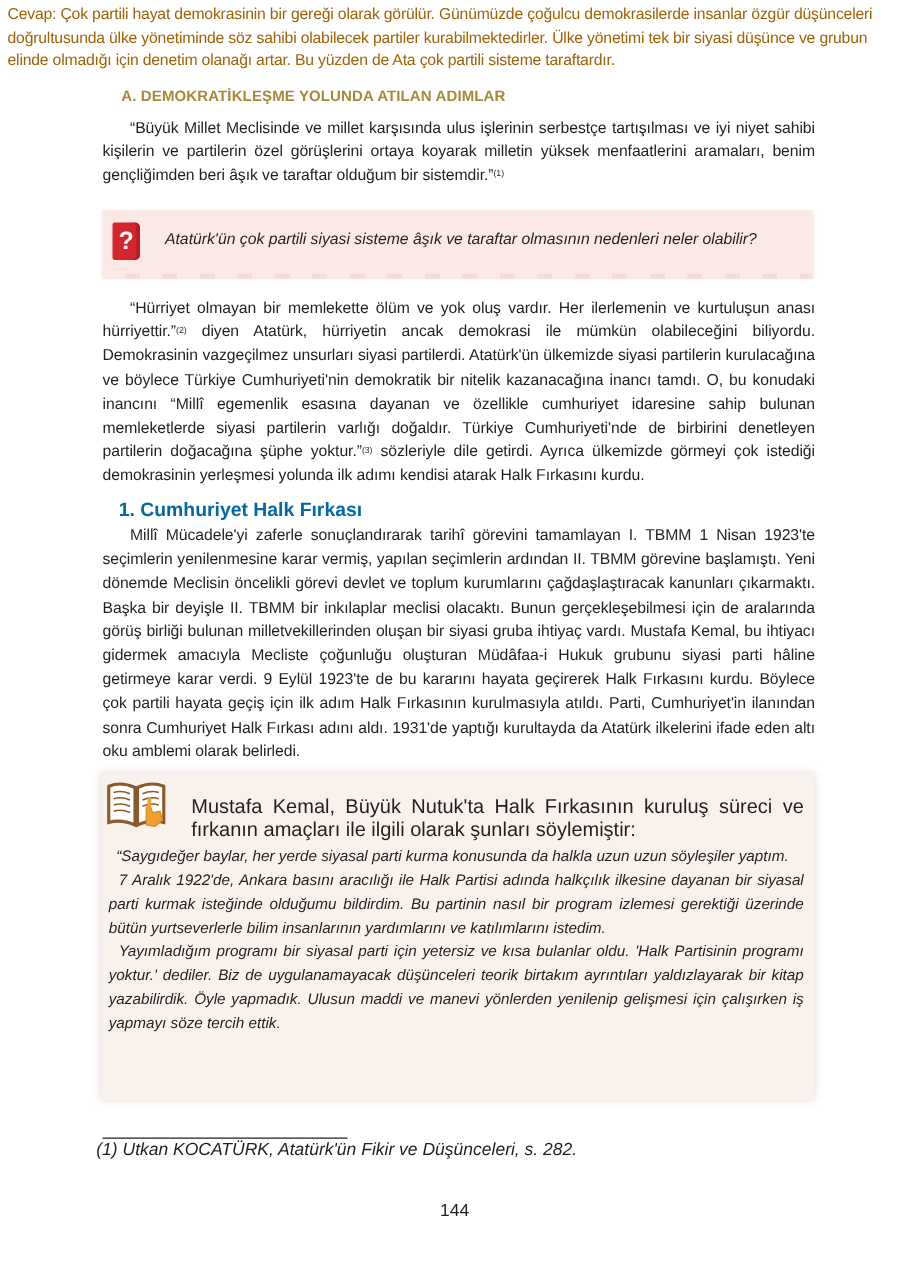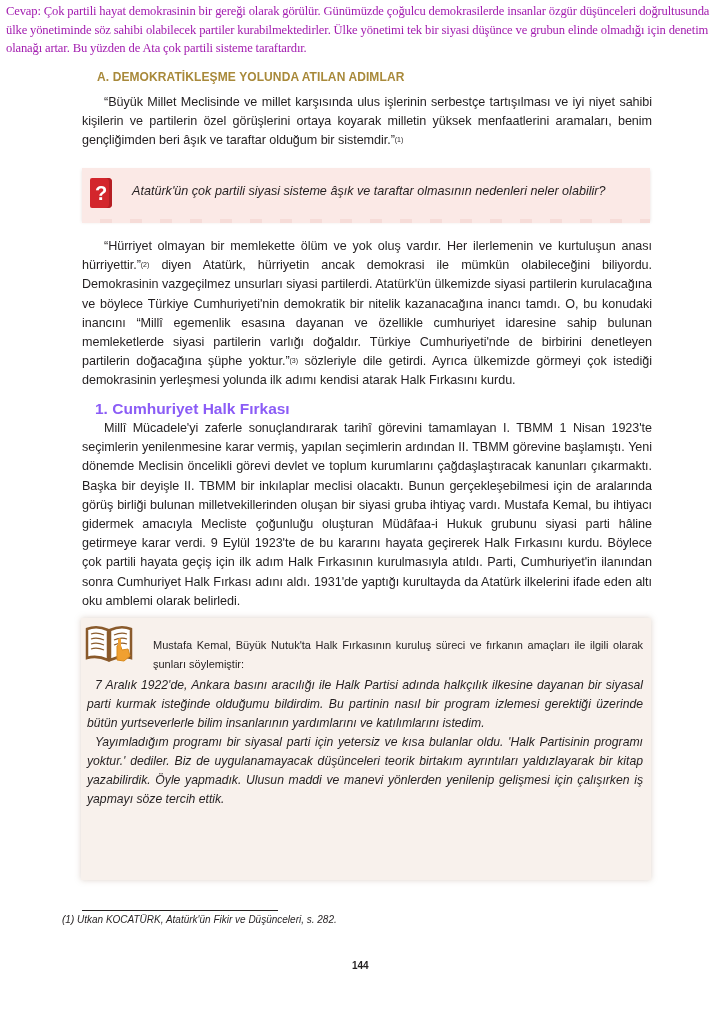--- a/index.html
+++ b/index.html
@@ -1,35 +1,35 @@
 <!DOCTYPE html>
 <html><head>
 <meta charset="utf-8">
 <style>
   html, body { margin: 0; padding: 0; background: #ffffff; }
   body { width: 726px; height: 1024px; position: relative; overflow: hidden; font-family: "Liberation Sans", sans-serif; color: #231f20; }
-  .answer { position: absolute; left: 6px; top: 2px; width: 716px; color: #a21caf; font-family: Liberation Serif, serif; font-size: 12.6px; line-height: 18.5px; letter-spacing: -0.15px; }
+  .answer { position: absolute; left: 6px; top: 2px; width: 716px; color: #a16207; font-family: Liberation Sans, sans-serif; font-size: 12.6px; line-height: 18.5px; letter-spacing: -0.15px; }
   .h-main { position: absolute; left: 97px; top: 70px; font-size: 12px; font-weight: bold; color: #a8893a; letter-spacing: 0.1px; }
   .para { position: absolute; left: 82px; width: 570px; font-size: 12.6px; line-height: 19.2px; text-align: justify; text-align-last: left; letter-spacing: -0.05px; }
   .para p { margin: 0; text-indent: 22px; }
   sup { font-size: 7px; vertical-align: top; position: relative; top: -1px; }
   .question-box { position: absolute; left: 82px; top: 168px; width: 568px; height: 52px; background: #fbe9e6; box-shadow: 0 2px 3px rgba(160,120,110,0.25); }
   .question-box::after { content: ""; position: absolute; left: 0; right: 0; bottom: -3px; height: 4px; background: repeating-linear-gradient(90deg, #fbe9e6 0 18px, #f6dcd8 18px 30px); }
   .q-icon { position: absolute; left: 8px; top: 10px; width: 22px; height: 30px; background: #d3262c; border-radius: 2px 4px 4px 2px; color: #fff; font-weight: bold; font-size: 20px; line-height: 30px; text-align: center; box-shadow: inset -3px 0 0 #b51e23; }
   .q-text { position: absolute; left: 50px; top: 16px; font-size: 12.6px; font-style: italic; text-align: right; }
-  .h-sub { position: absolute; left: 95px; top: 400px; font-size: 15.5px; font-weight: bold; color: #8b5cf6; }
+  .h-sub { position: absolute; left: 95px; top: 400px; font-size: 15.5px; font-weight: bold; color: #0369a1; }
   .nutuk-box { position: absolute; left: 81px; top: 618px; width: 570px; height: 262px; background: #f8f1ec; box-shadow: 0 0 6px rgba(160,130,110,0.35); }
   .book-icon { position: absolute; left: 3px; top: 6px; width: 50px; height: 38px; }
-  .nutuk-intro { position: absolute; left: 72px; top: 18px; width: 490px; font-size: 11px; line-height: 19px; text-align: justify; text-align-last: left; }
+  .nutuk-intro { position: absolute; left: 72px; top: 18px; width: 490px; font-size: 16px; line-height: 19px; text-align: justify; text-align-last: left; }
   .nutuk-quote { position: absolute; left: 6px; top: 58px; width: 556px; font-size: 12.2px; font-style: italic; line-height: 19px; text-align: justify; text-align-last: left; }
   .nutuk-quote p { margin: 0; text-indent: 8px; }
   .nutuk-quote p.first { text-indent: 6px; }
   .fn-rule { position: absolute; left: 82px; top: 910px; width: 196px; height: 1px; background: #231f20; }
-  .footnotes { position: absolute; left: 62px; top: 913px; font-size: 10px; font-style: italic; line-height: 13px; }
-  .page-num { position: absolute; left: 352px; top: 960px; font-size: 10px; font-weight: bold; }
+  .footnotes { position: absolute; left: 77px; top: 913px; font-size: 14px; font-style: italic; line-height: 13px; }
+  .page-num { position: absolute; left: 352px; top: 960px; font-size: 14px; font-weight: normal; }
 </style>
 </head>
 <body>
 
 <div class="answer">Cevap: Çok partili hayat demokrasinin bir gereği olarak görülür. Günümüzde çoğulcu demokrasilerde insanlar özgür düşünceleri doğrultusunda ülke yönetiminde söz sahibi olabilecek partiler kurabilmektedirler. Ülke yönetimi tek bir siyasi düşünce ve grubun elinde olmadığı için denetim olanağı artar. Bu yüzden de Ata çok partili sisteme taraftardır.</div>
 
 <div class="h-main">A. DEMOKRATİKLEŞME YOLUNDA ATILAN ADIMLAR</div>
 
 <div class="para" style="top:93px;">
   <p><span>“Büyük Millet Meclisinde ve millet karşısında ulus işlerinin serbestçe tartışılması ve iyi niyet sahibi kişilerin ve partilerin özel görüşlerini ortaya koyarak milletin yüksek menfaatlerini aramaları, benim gençliğimden beri âşık ve taraftar olduğum bir sistemdir.”</span><sup>(1)</sup></p>
@@ -61,20 +61,21 @@
         <path d="M7 25 Q13 23 20 26"></path>
       <path d="M30 11 Q37 8 43 10"></path>
         <path d="M30 16 Q37 13 43 15"></path>
         <path d="M30 21 Q37 18 43 20"></path>
     </g>
     <path d="M33 22 L36 20 L38 26 L44 25 L46 32 L40 37 L33 36 Z" fill="#f0a030" stroke="#d98a1c" stroke-width="1"></path>
     <rect x="34" y="14" width="3" height="10" rx="1.5" fill="#f0a030"></rect>
   </svg>
   <div class="nutuk-intro">Mustafa Kemal, Büyük Nutuk'ta Halk Fırkasının kuruluş süreci ve fırkanın amaçları ile ilgili olarak şunları söylemiştir:</div>
   <div class="nutuk-quote">
+    <p class="first">“Saygıdeğer baylar, her yerde siyasal parti kurma konusunda da halkla uzun uzun söyleşiler yaptım.</p>
     <p>7 Aralık 1922'de, Ankara basını aracılığı ile Halk Partisi adında halkçılık ilkesine dayanan bir siyasal parti kurmak isteğinde olduğumu bildirdim. Bu partinin nasıl bir program izlemesi gerektiği üzerinde bütün yurtseverlerle bilim insanlarının yardımlarını ve katılımlarını istedim.</p>
     <p>Yayımladığım programı bir siyasal parti için yetersiz ve kısa bulanlar oldu. 'Halk Partisinin programı yoktur.' dediler. Biz de uygulanamayacak düşünceleri teorik birtakım ayrıntıları yaldızlayarak bir kitap yazabilirdik. Öyle yapmadık. Ulusun maddi ve manevi yönlerden yenilenip gelişmesi için çalışırken iş yapmayı söze tercih ettik.</p>
   </div>
 </div>
 
 <div class="fn-rule"></div>
 <div class="footnotes">
   <div>(1) Utkan KOCATÜRK, Atatürk'ün Fikir ve Düşünceleri, s. 282.</div>
 </div>
 

